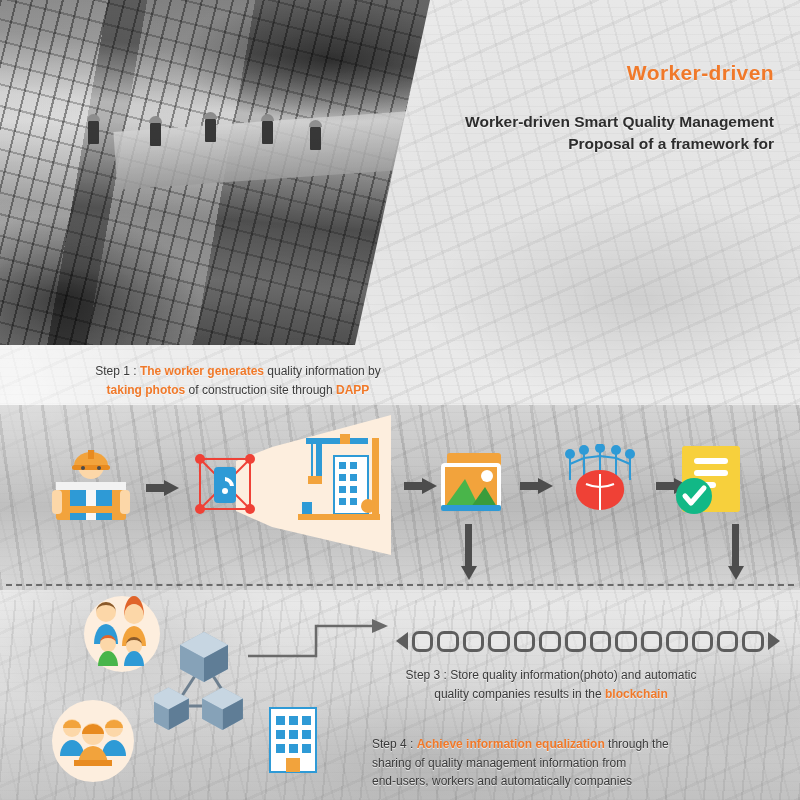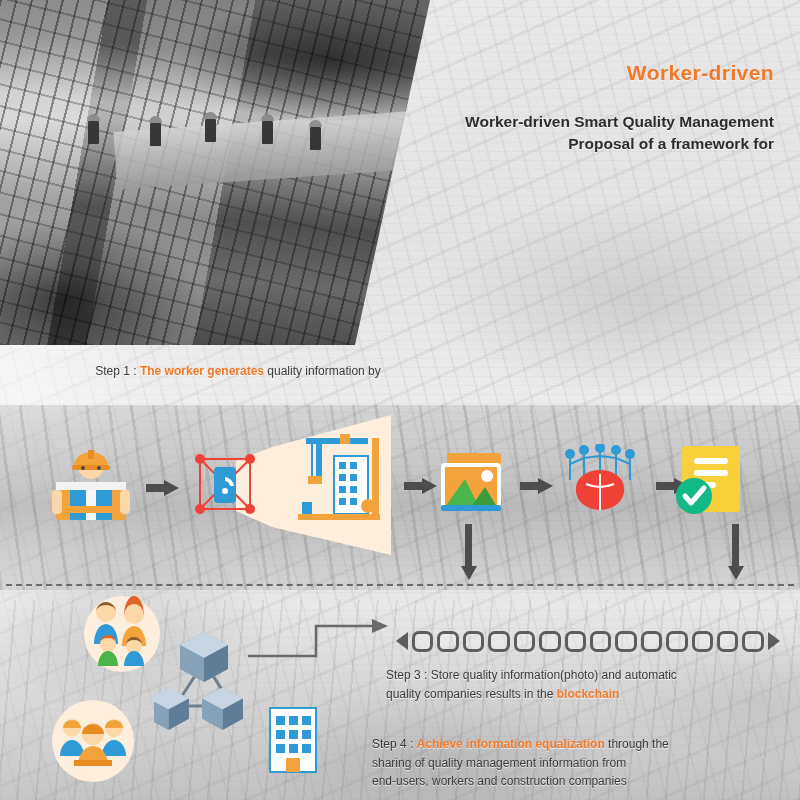--- a/index.html
+++ b/index.html
@@ -142,21 +142,21 @@
     position: absolute;
     font-size: 12px;
     line-height: 1.55;
     color: #3a3a3a;
     text-shadow: 0 1px 0 rgba(255,255,255,0.65);
   }
   .step-caption .hl { color: #f0792a; font-weight: bold; }
   .step-caption .lbl { color: #3a3a3a; }
   .cap-step1 { left: 88px; top: 362px; width: 300px; text-align: center; }
   .cap-step2 { left: 470px; top: 362px; width: 290px; text-align: center; }
-  .cap-step3 { left: 372px; top: 666px; width: 330px; text-align: left; padding-left: 14px; }
+  .cap-step3 { left: 372px; top: 666px; width: 330px; text-align: center; padding-left: 14px; }
   .cap-step4 { left: 372px; top: 735px; width: 330px; text-align: left; }
 
   
   .peach-wedge {
     position: absolute;
     left: 236px; top: 415px;
     width: 155px; height: 140px;
     background: #fdeede;
     clip-path: polygon(0 46px, 36px 32px, 155px 0, 155px 140px, 36px 112px, 0 96px);
   }
@@ -273,20 +273,23 @@
     </div>
     <div class="subtitle">
       <div>Worker-driven Smart Quality Management</div>
       <div>Proposal of a framework for</div>
     </div>
   </div>
 
   <div class="step-caption cap-step1">
     <div>
       <span class="lbl">Step 1 : </span><span class="hl">The worker generates</span><span> quality information by</span>
+    </div>
+    <div>
+      <span class="hl">taking photos</span><span> of construction site through </span><span class="hl">DAPP</span>
     </div>
   </div>
 
 
   <div class="peach-wedge"></div>
 
   <svg class="ico" style="left:48px; top:446px;" width="86" height="82" viewBox="0 0 86 82">
     <rect x="8" y="36" width="70" height="38" rx="3" fill="#f2a33c"></rect>
     <rect x="8" y="36" width="70" height="8" fill="#f2f2f2"></rect>
     <rect x="22" y="44" width="42" height="30" fill="#2e9ad6"></rect>
@@ -520,16 +523,16 @@
     <div>
       <span>quality companies results in the </span><span class="hl">blockchain</span>
     </div>
   </div>
 
   <div class="step-caption cap-step4">
     <div>
       <span class="lbl">Step 4 : </span><span class="hl">Achieve information equalization</span><span> through the</span>
     </div>
     <div><span>sharing of quality management information from</span></div>
-    <div><span>end-users, workers and construction companies</span></div>
+    <div><span>end-users, workers and automatically companies</span></div>
   </div>
 
 </div>
 
 </body></html>

